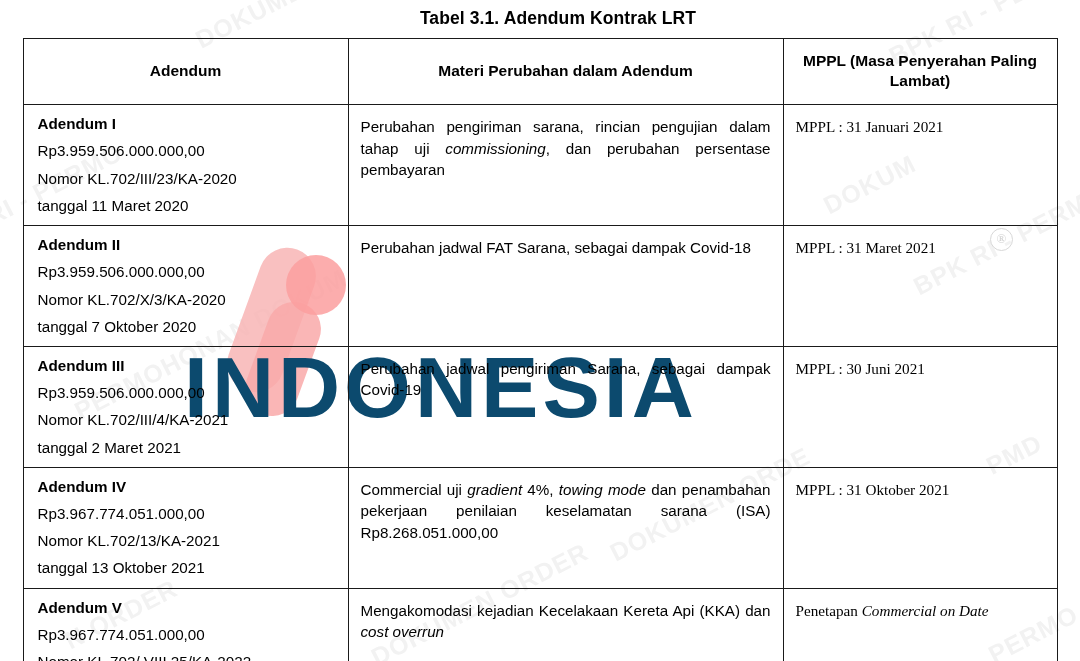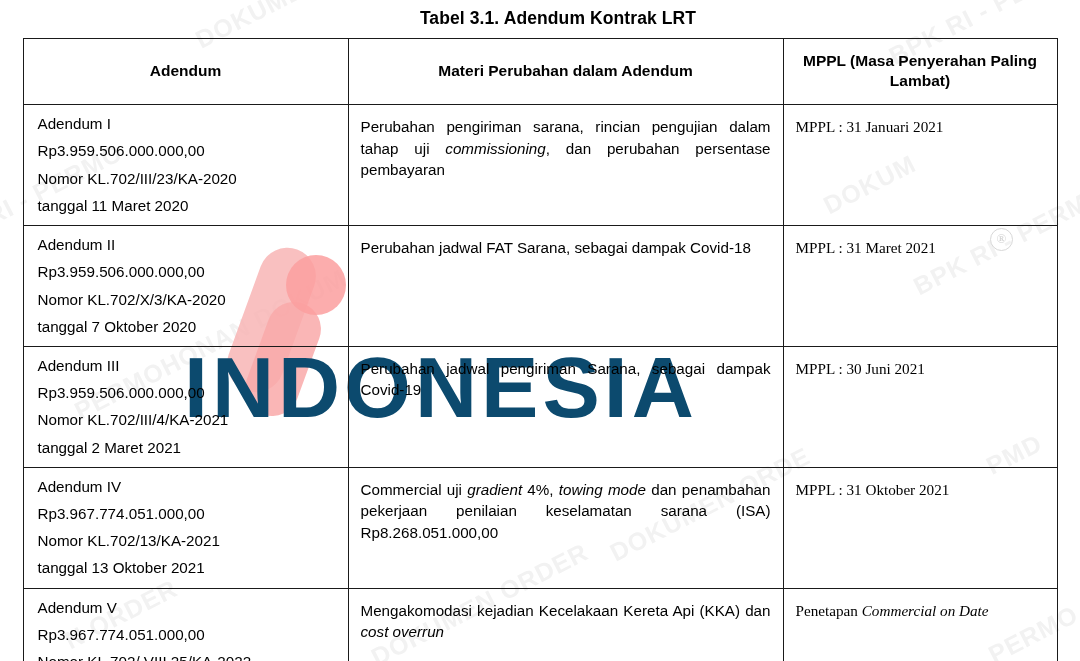--- a/index.html
+++ b/index.html
@@ -129,21 +129,21 @@
   col.c1 { width: 325px; }
   col.c2 { width: 435px; }
   col.c3 { width: 274px; }
 
   td.cell-adendum {
     padding: 11px 0 12px 14px;
     font-size: 15.2px;
     line-height: 1.0;
   }
   td.cell-adendum .a-name {
-    font-weight: normal;
+    font-weight: bold;
     display: block;
     margin-bottom: 12px;
   }
   td.cell-adendum .a-line {
     display: block;
     margin-bottom: 12px;
   }
   td.cell-adendum .a-line:last-child { margin-bottom: 0; }
 
   td.cell-materi {

